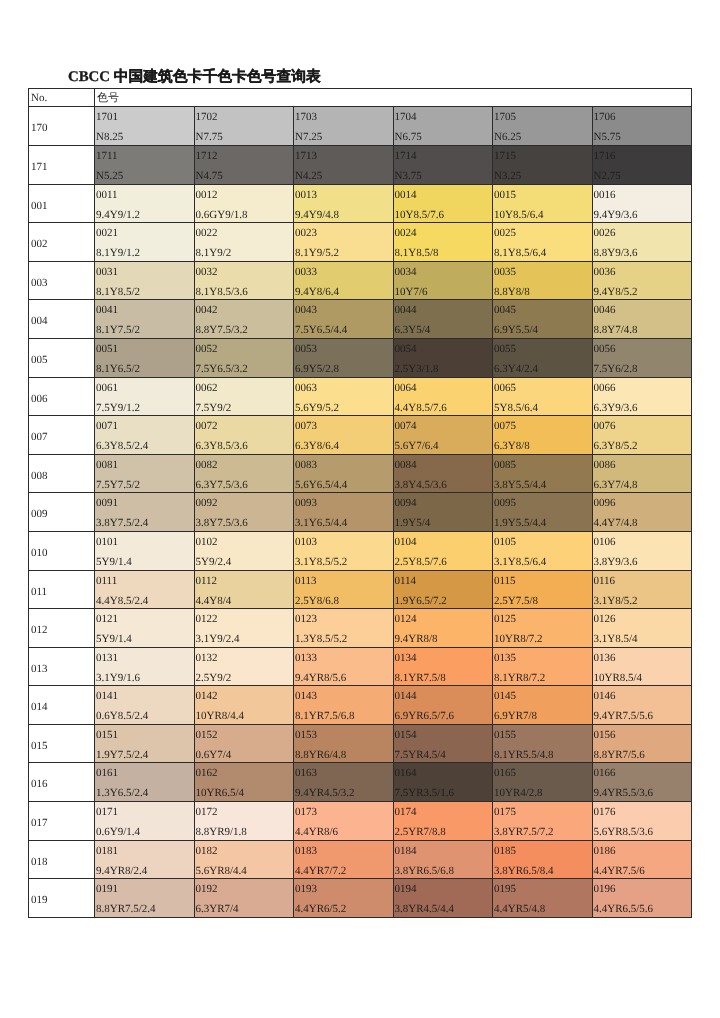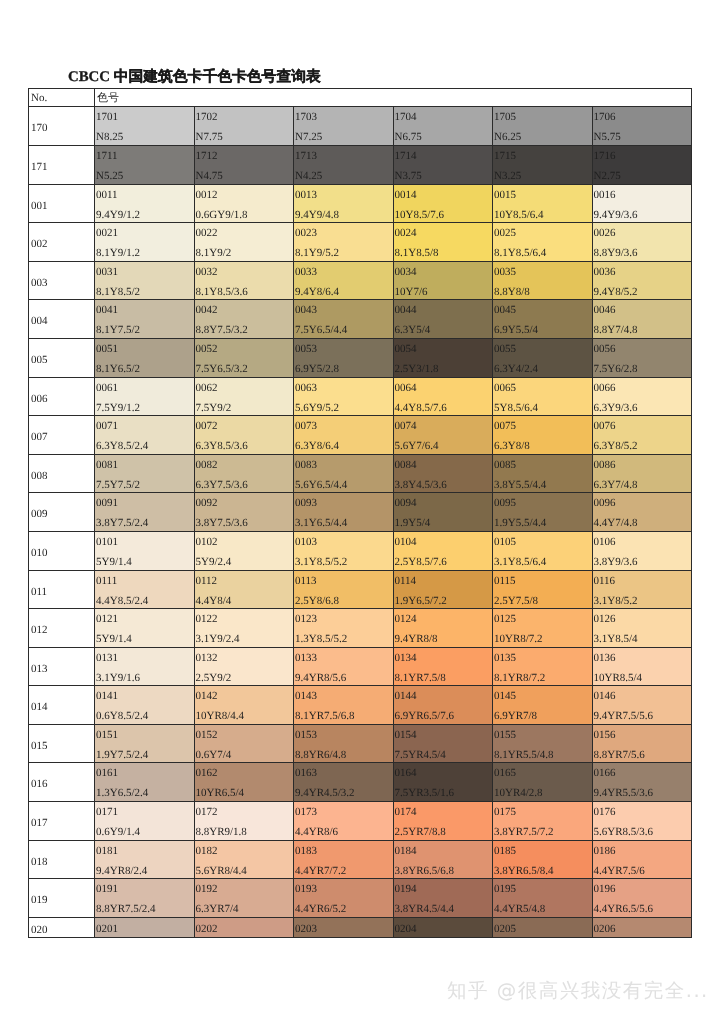--- a/index.html
+++ b/index.html
@@ -646,40 +646,16 @@
             </td>
             <td class="sw" style="background: rgb(176, 118, 96);">
               <div class="code">0195</div>
               <div class="mun">4.4YR5/4.8</div>
             </td>
             <td class="sw" style="background: rgb(229, 161, 133);">
               <div class="code">0196</div>
               <div class="mun">4.4YR6.5/5.6</div>
             </td>
           </tr>
-          <tr class="row last">
-            <td class="noc">
-              <div class="v">020</div>
-            </td>
-            <td class="sw" style="background: rgb(194, 175, 162);">
-              <div class="code">0201</div>
-            </td>
-            <td class="sw" style="background: rgb(206, 156, 134);">
-              <div class="code">0202</div>
-            </td>
-            <td class="sw" style="background: rgb(147, 114, 89);">
-              <div class="code">0203</div>
-            </td>
-            <td class="sw" style="background: rgb(91, 75, 60);">
-              <div class="code">0204</div>
-            </td>
-            <td class="sw" style="background: rgb(138, 107, 85);">
-              <div class="code">0205</div>
-            </td>
-            <td class="sw" style="background: rgb(181, 137, 112);">
-              <div class="code">0206</div>
-            </td>
-          </tr>
         </tbody>
     </table>
   </div>
-  <div id="wm">知乎 @很高兴我没有完全...</div>
 </div>
 
 </body></html>

